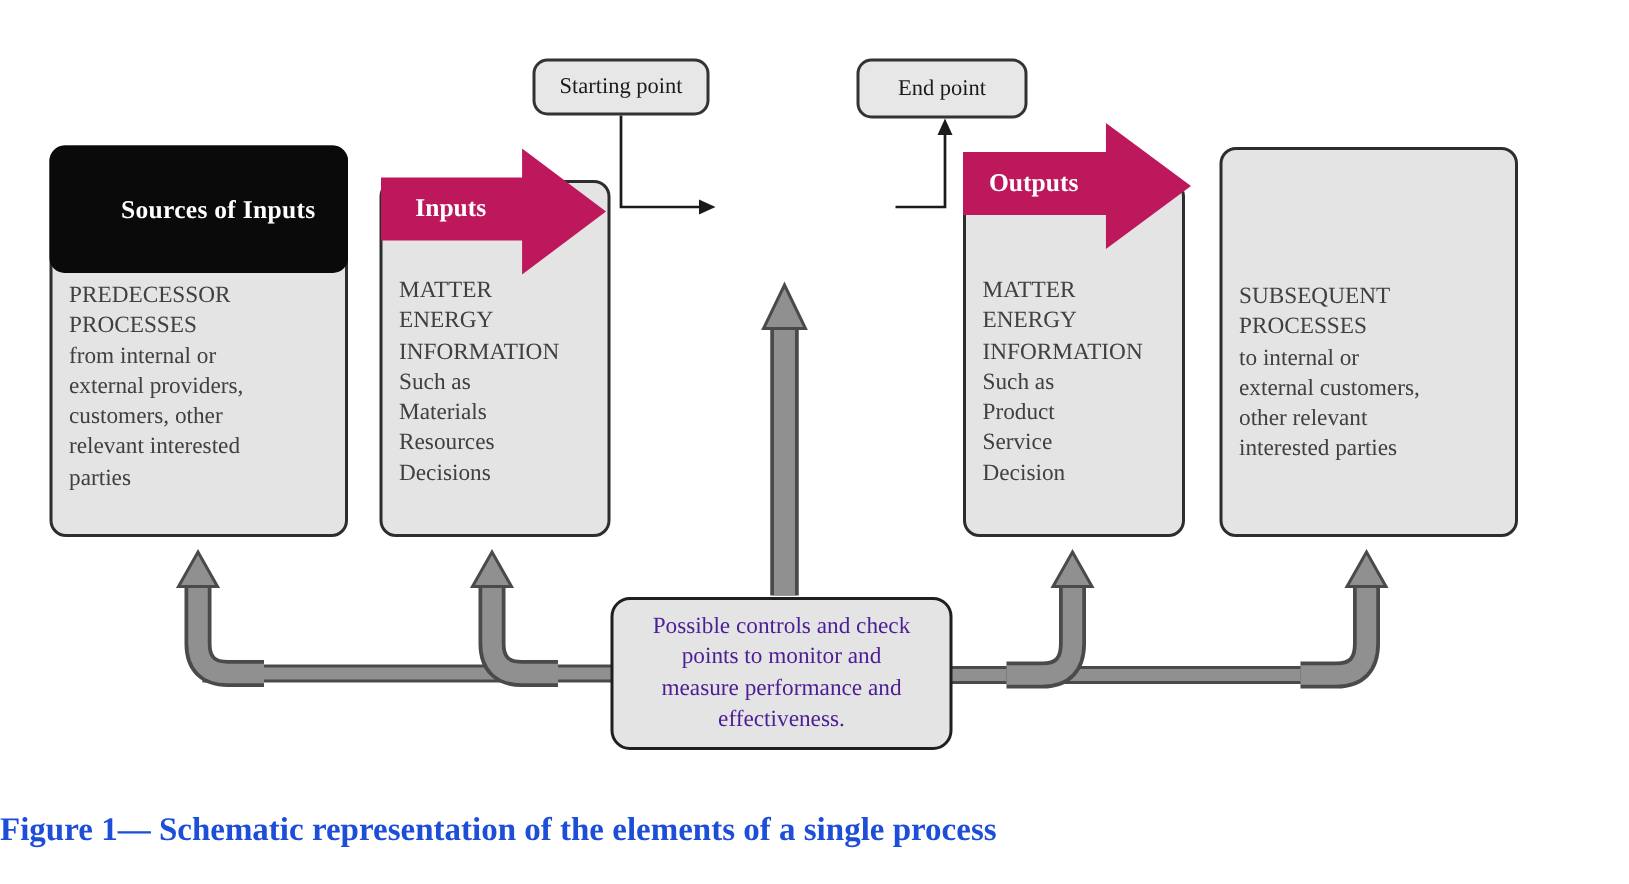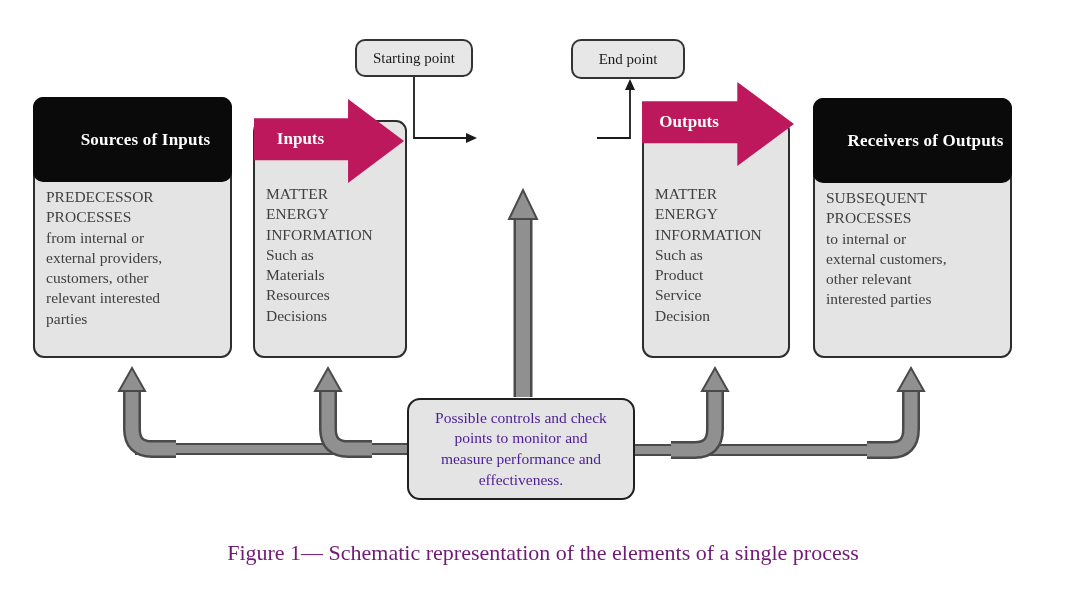--- a/index.html
+++ b/index.html
@@ -56,22 +56,22 @@
   .controlsbox {
     position:absolute; left:407px; top:398px; width:228px; height:102px;
     background:#e4e4e4; border:2.5px solid #1f1f1f; border-radius:13px;
     box-sizing:border-box; z-index:2;
     display:flex; align-items:center; justify-content:center;
     text-align:center; font-size:15.5px; line-height:1.33;
     color:#4c1d95; white-space:pre-line;
   }
 
   .caption {
-    position:absolute; left:0; top:540px; width:100%; text-align:center;
-    font-weight:normal; font-size:22px; color:#701a75;
+    position:absolute; left:0; top:540px; width:100%; text-align:left;
+    font-weight:bold; font-size:22px; color:#1d4ed8;
   }
 </style>
 </head>
 <body>
 
 <div class="stage">
 
   <svg class="underlay" width="1086" height="589" viewBox="0 0 1086 589">
 
     <path d="M 414 77 L 414 138 L 467 138" fill="none" stroke="#1a1a1a" stroke-width="1.8"></path>
@@ -145,23 +145,20 @@
 Such as
 Product
 Service
 Decision</div>
   </div>
   <div class="blockarrow arrow-outputs">
     <span class="arrowlabel">Outputs</span>
   </div>
 
   <div class="panel" style="left:813px; top:98px; width:199px; height:260px;">
-    <div class="hdr">
-      <span>Receivers of Outputs</span>
-    </div>
     <div class="bodytext below-hdr">SUBSEQUENT
 PROCESSES
 to internal or
 external customers,
 other relevant
 interested parties</div>
   </div>
 
   <div class="controlsbox">
     <div>Possible controls and check

